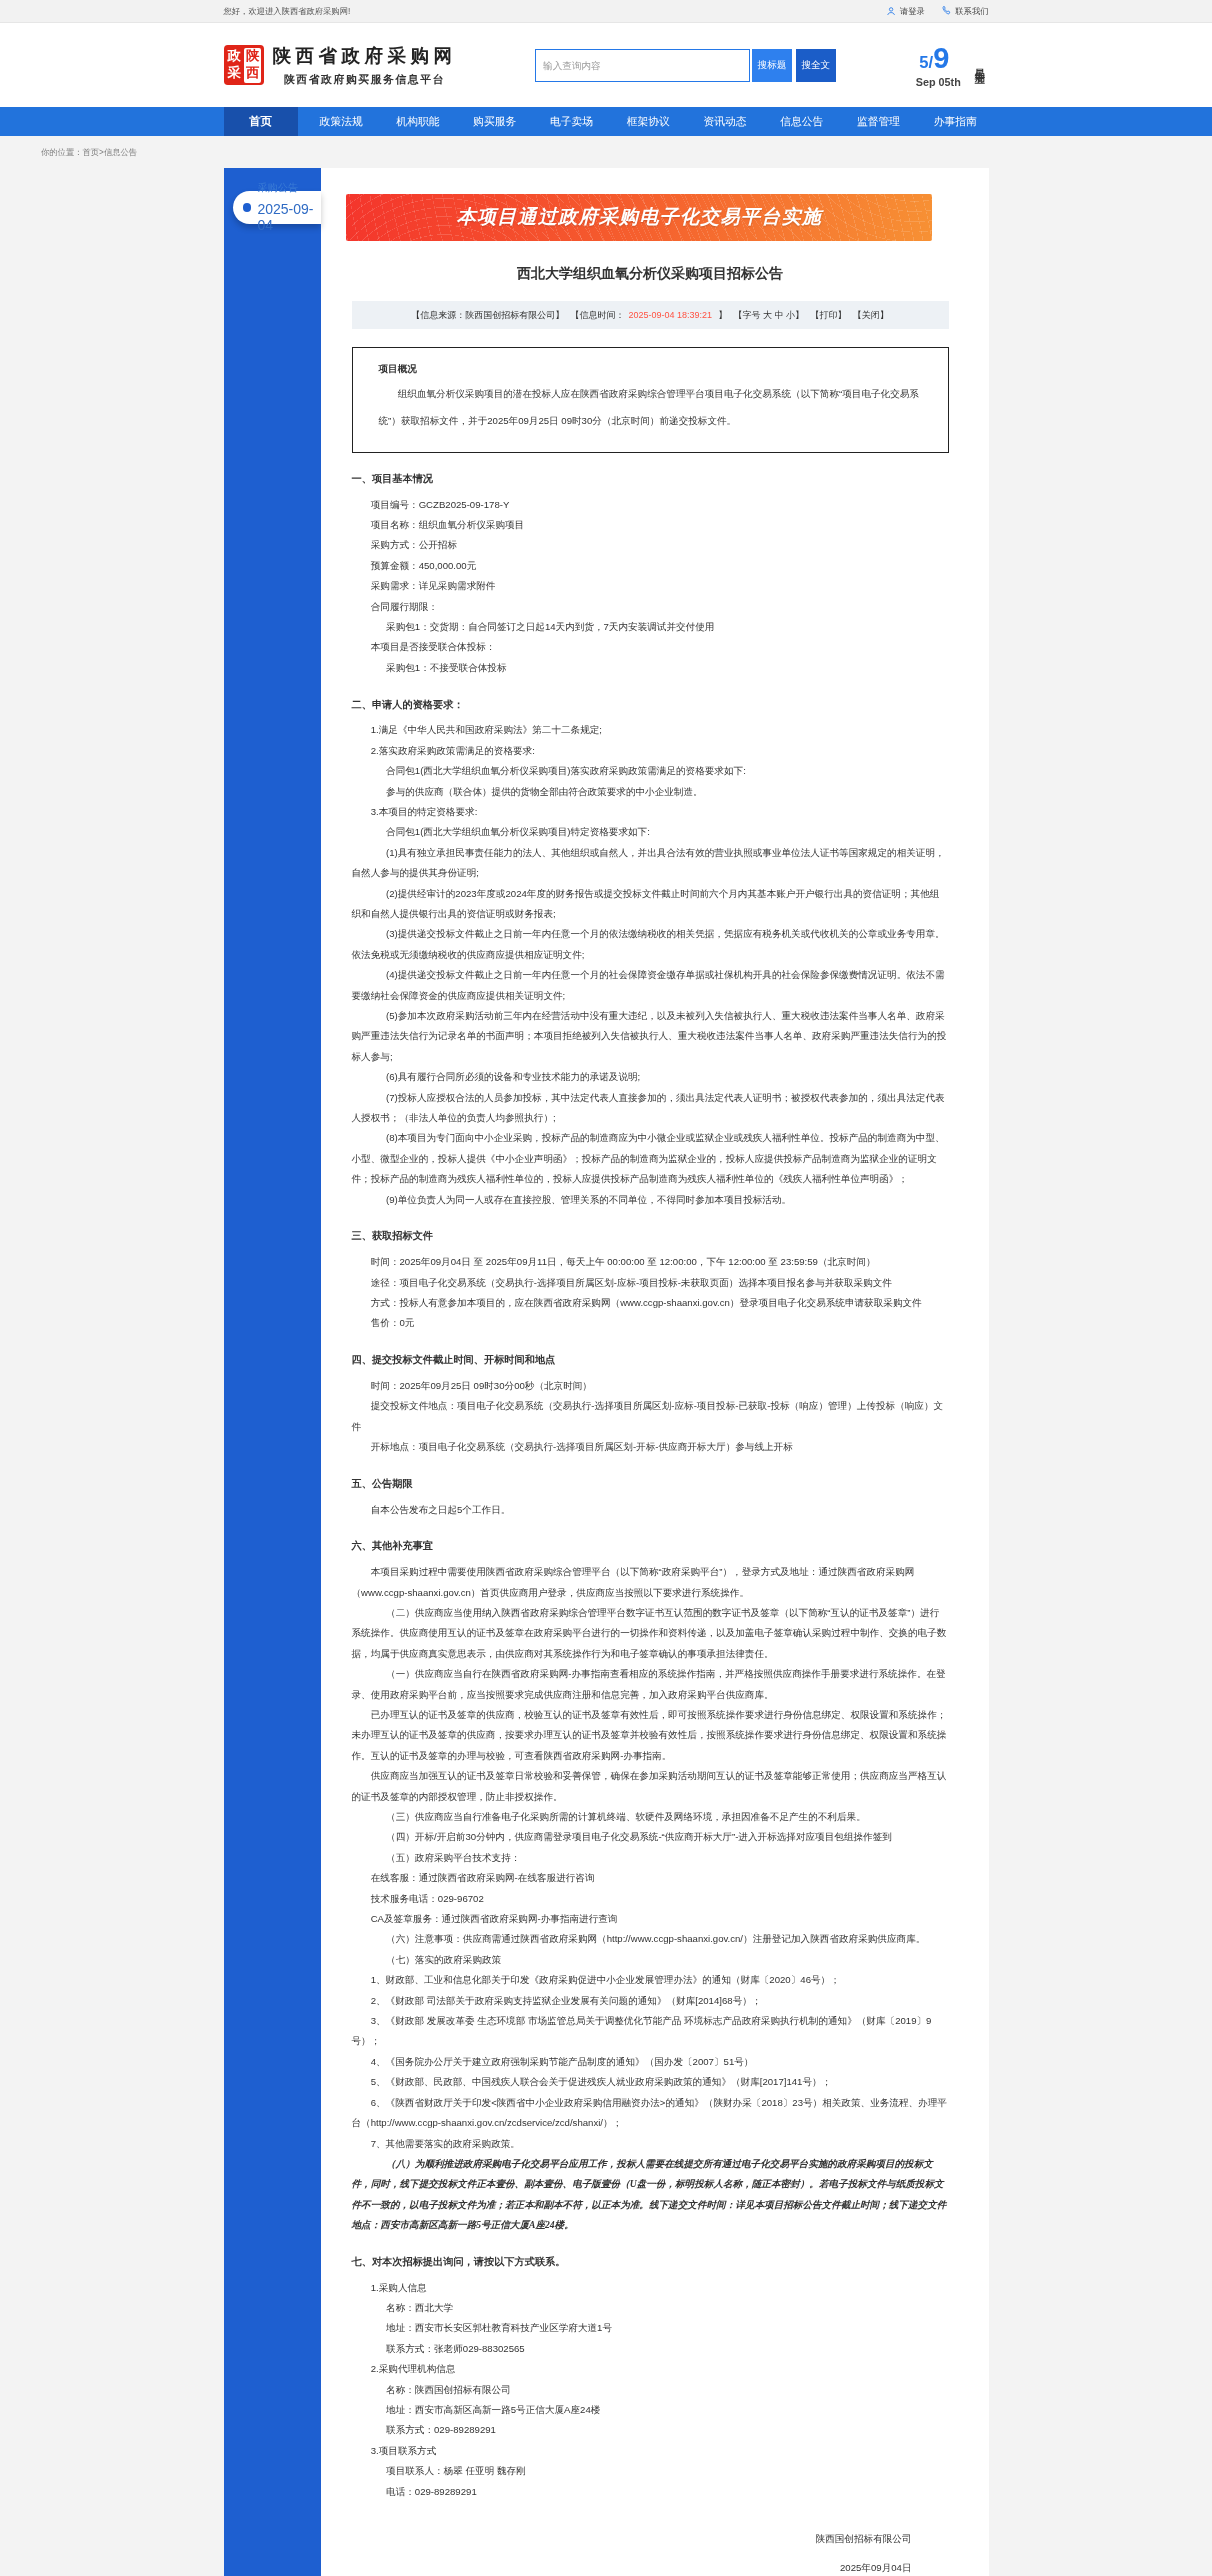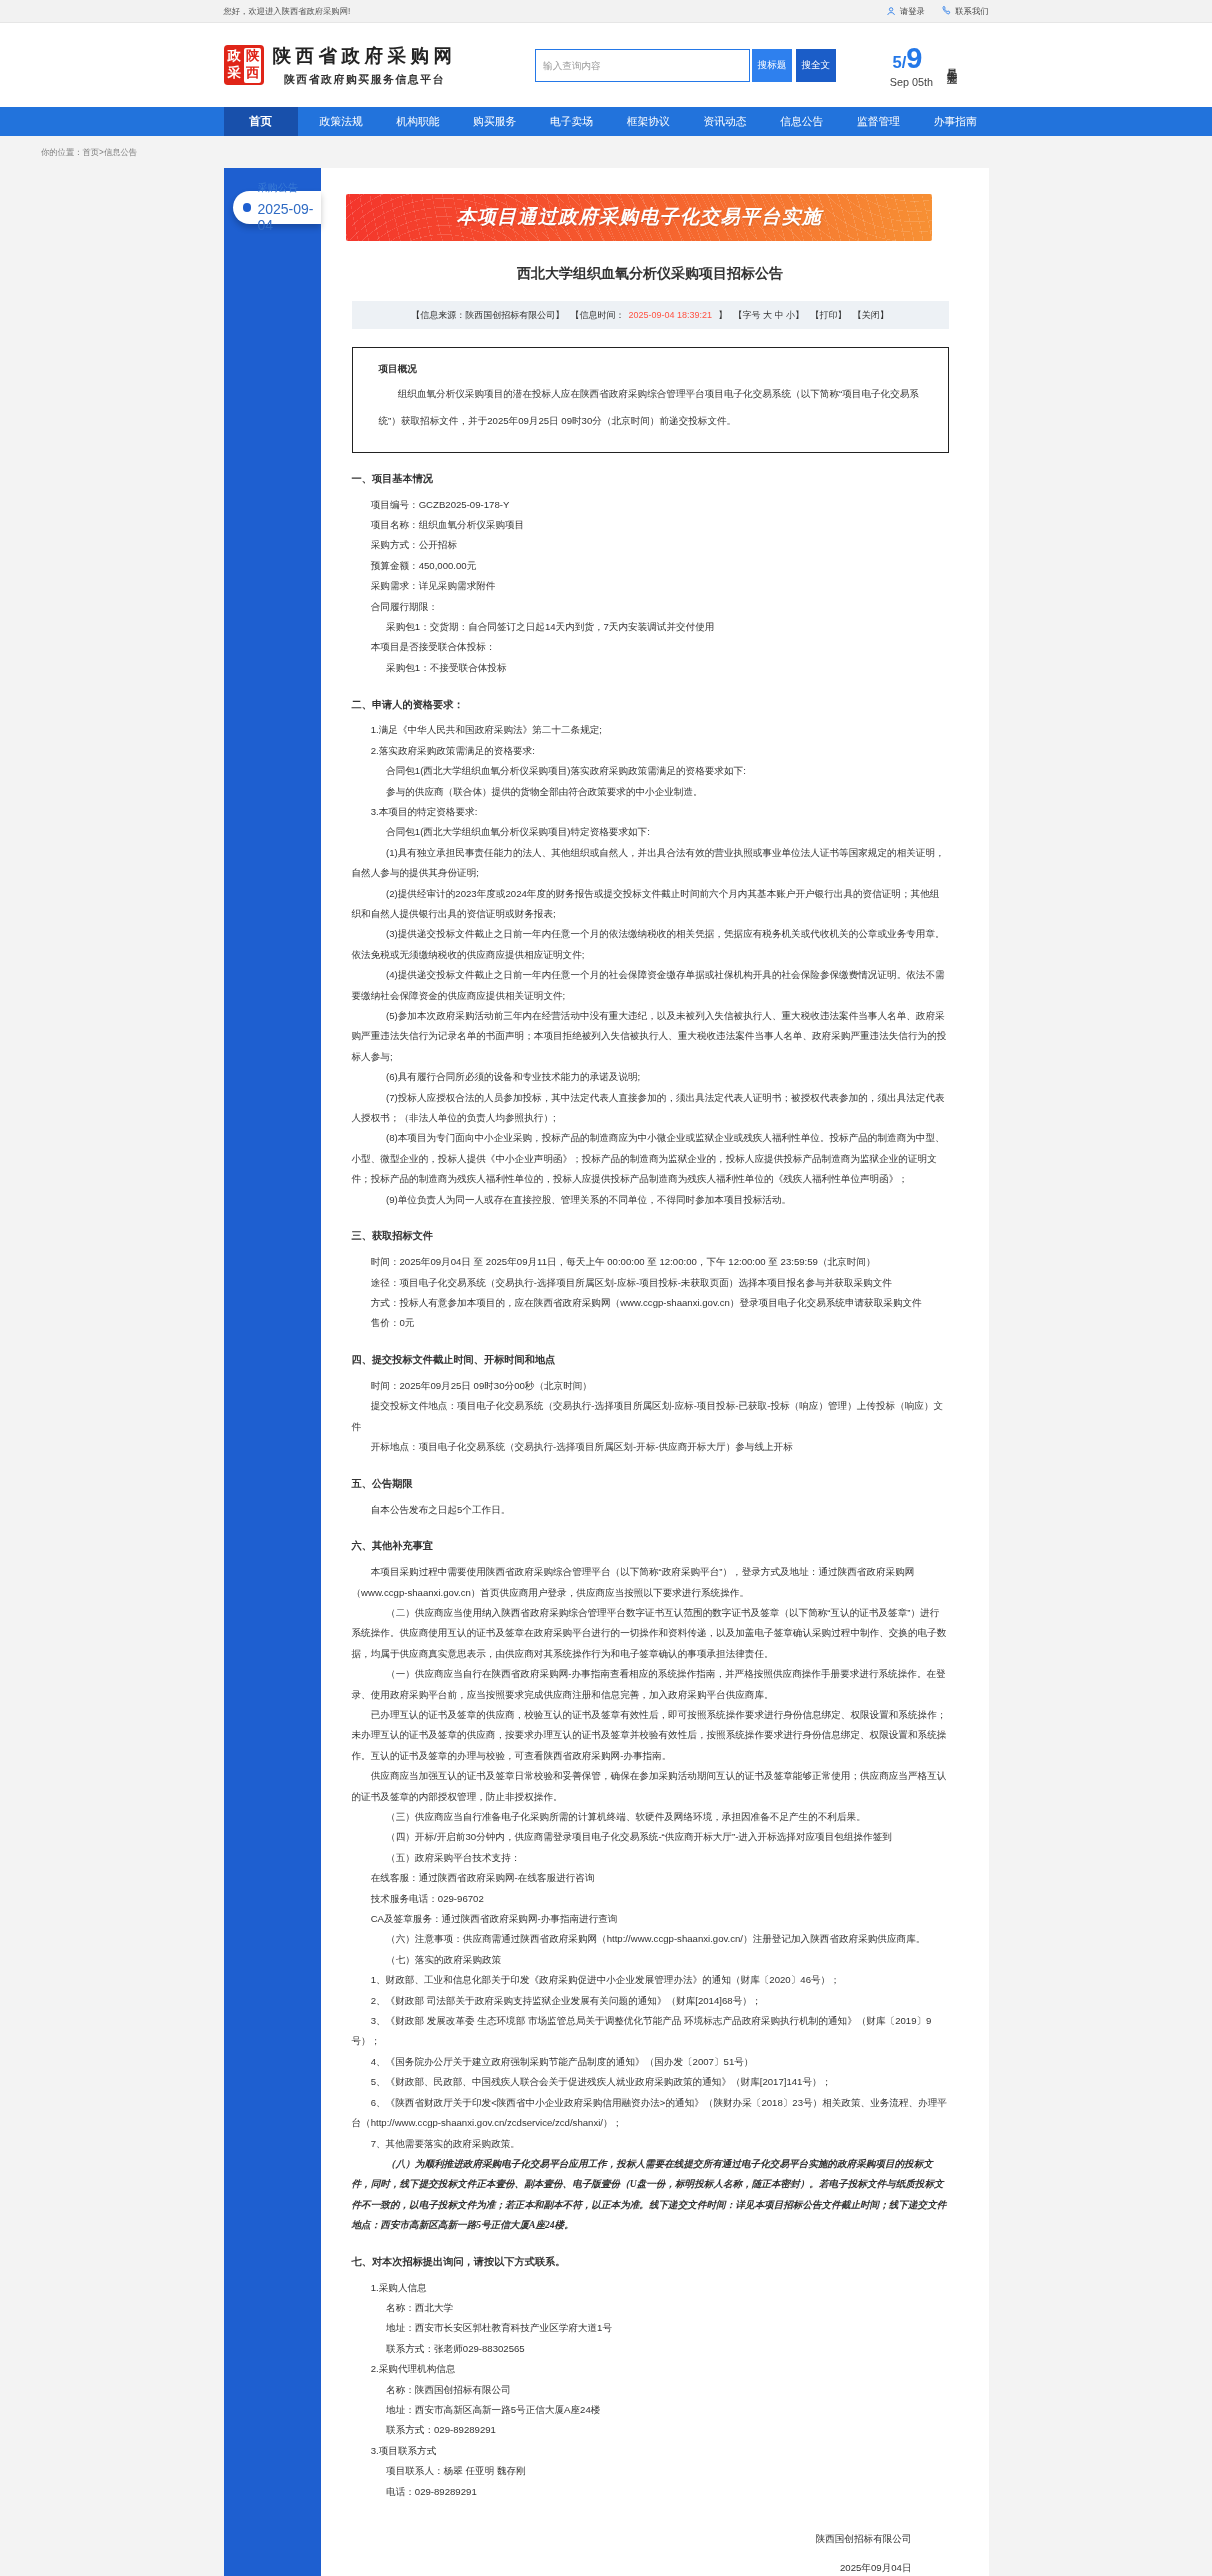--- a/index.html
+++ b/index.html
@@ -21,26 +21,26 @@
   .lg-col.white { background:#fff; color:var(--logo-red); border-radius:1.9px; }
   .site-titles { margin-left:9px; }
   .site-title { font-size:18.5px; font-weight:bold; color:#222; letter-spacing:4.5px; }
   .site-sub { font-size:10.8px; font-weight:bold; color:#333; letter-spacing:1.6px; margin-top:5.1px;text-align:center; }
   .search { display:flex; margin-left:78px; align-items:center; }
   .search input { width:215px; height:33px; border:1.3px solid var(--blue); padding:0 7.6px; font-size:9.6px; outline:none; color:#333; }
   .search input::placeholder { color:#9a9a9a; }
   .btn-search { height:33px; width:40px; border:none; color:#fff; font-size:9.6px; cursor:pointer; }
   .btn-title { background:var(--btn1); margin-left:2.5px; }
   .btn-full { background:var(--btn2); margin-left:3.8px; }
-  .datebox { margin-left:46px; display:flex; align-items:center; gap:11.5px; }
+  .datebox { margin-left:72px; display:flex; align-items:center; gap:11.5px; }
   .date-num { text-align:center; }
   .d-frac { color:var(--blue); font-weight:bold; }
   .d-small { font-size:16.6px; }
   .d-big { font-size:29px; }
-  .d-en { font-size:10.8px; font-weight:normal; color:#444; margin-top:1.3px;padding-left:8px; }
+  .d-en { font-size:10.8px; font-weight:bold; color:#444; margin-top:1.3px;padding-left:8px; }
   .d-week { writing-mode:vertical-rl; font-size:10.2px; font-weight:bold; color:#333; letter-spacing:3.2px; }
 
   
   .nav { background:var(--accent); height:29px; }
   .nav .wrap { display:flex; height:100%; justify-content:space-between; align-items:stretch; }
   .nav-item { color:#fff; font-size:10.8px; line-height:29px; padding:0 11.5px; cursor:pointer; white-space:nowrap; }
   .nav-item.active { background:var(--accent-dark); font-weight:bold; padding:0 25.5px; font-size:11.5px; }
 
   
   .crumbbar { height:32px; }

